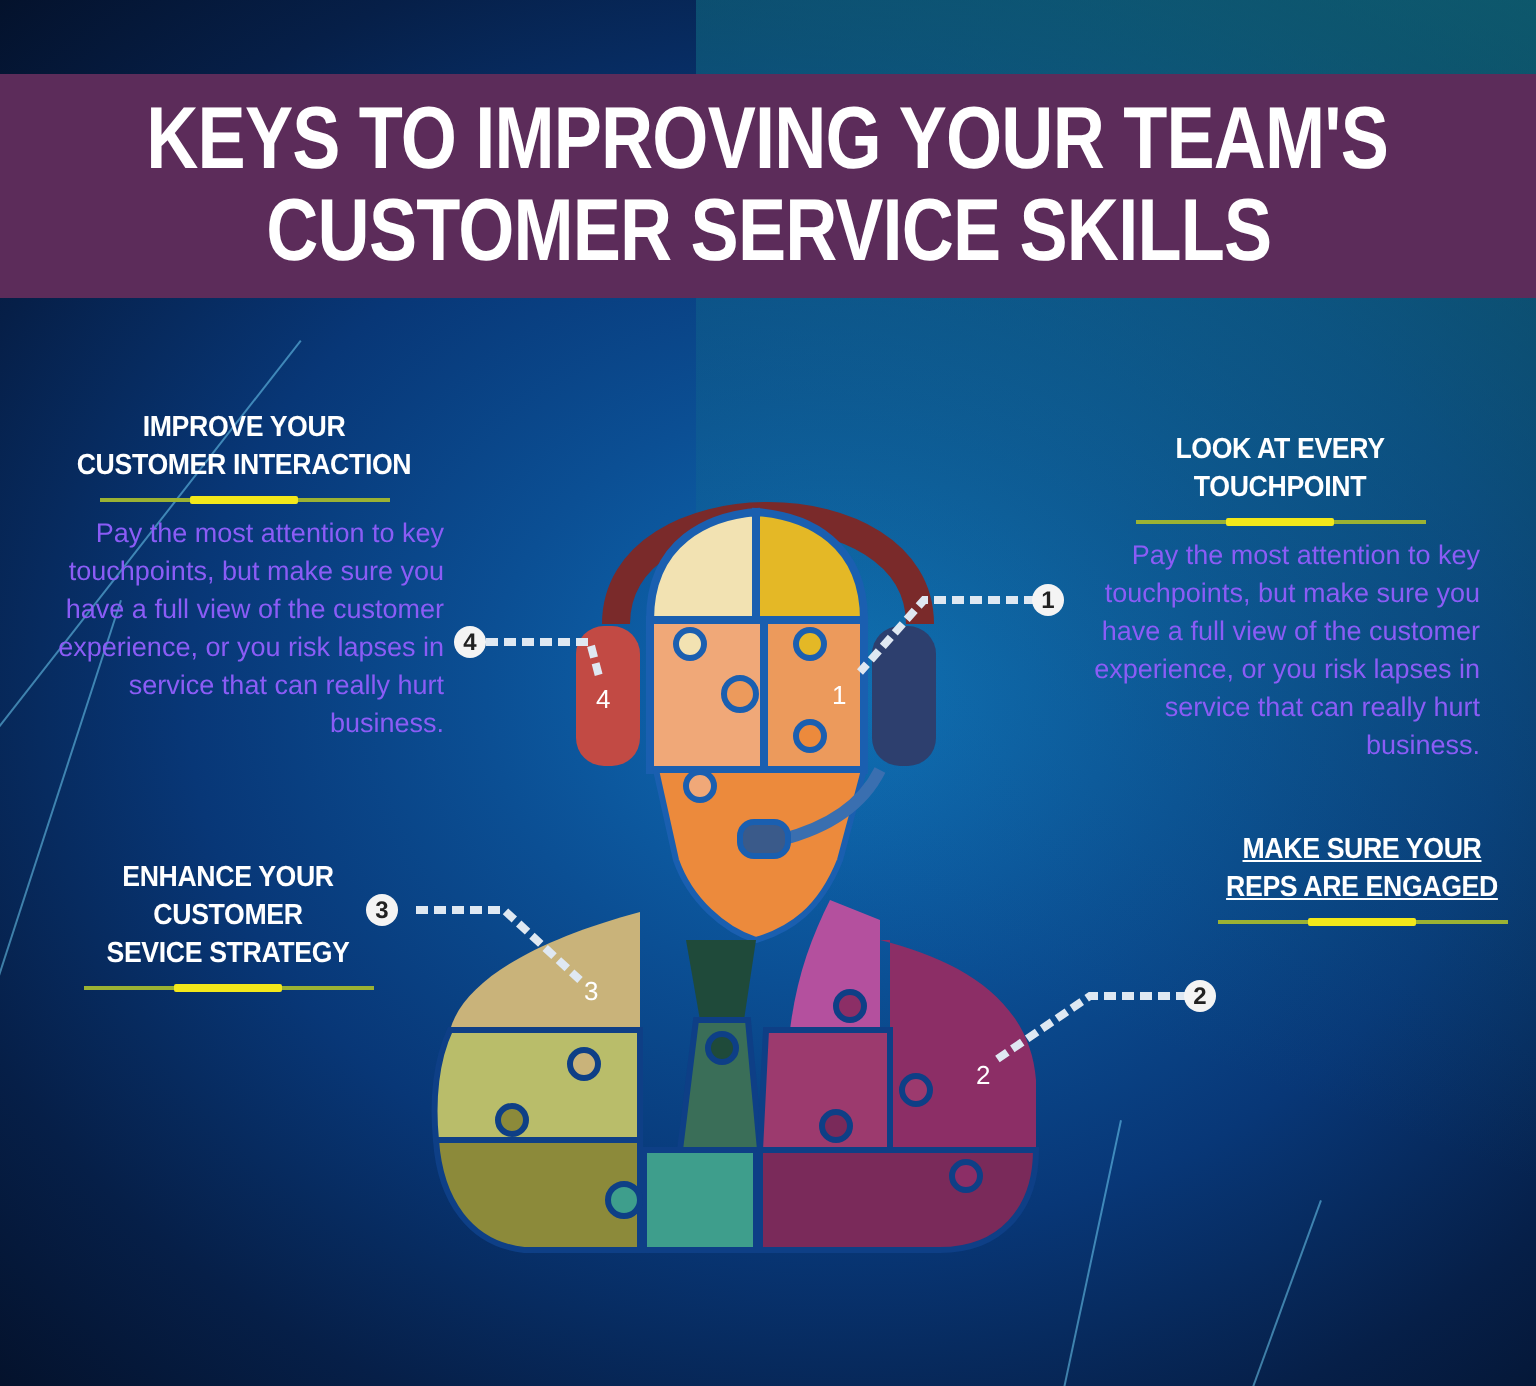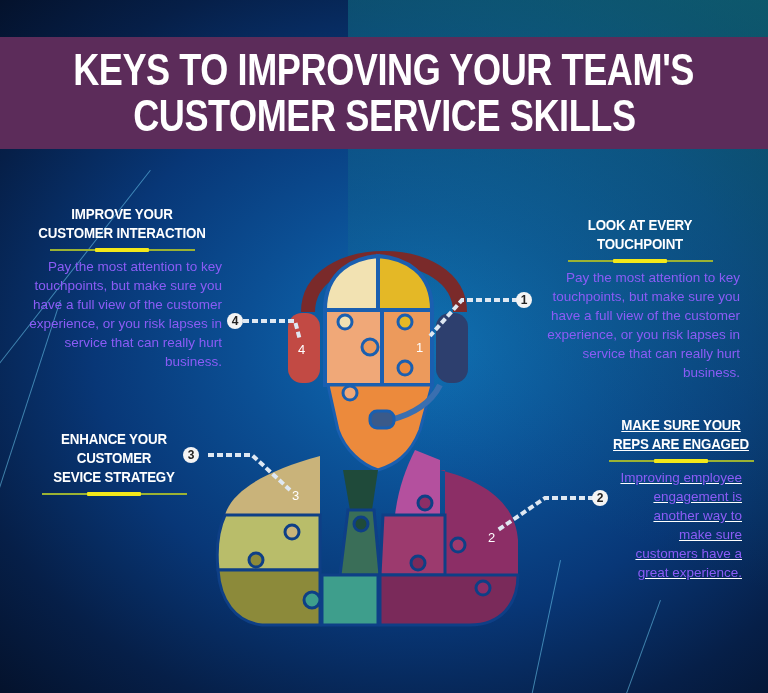--- a/index.html
+++ b/index.html
@@ -135,14 +135,13 @@
 </div>
 
 <div class="block" style="left:606px;top:416px;width:150px;text-decoration:underline;">
   <div class="heading">
     <div>MAKE SURE YOUR</div>
     <div>REPS ARE ENGAGED</div>
   </div>
   <div class="divider" style="width:145px;">
       <div class="accent"></div>
     </div>
-  <div class="body-text" style="padding:0 14px;">Improving employee engagement is another way to make sure customers have a great experience.</div>
 </div>
 
 </body></html>

